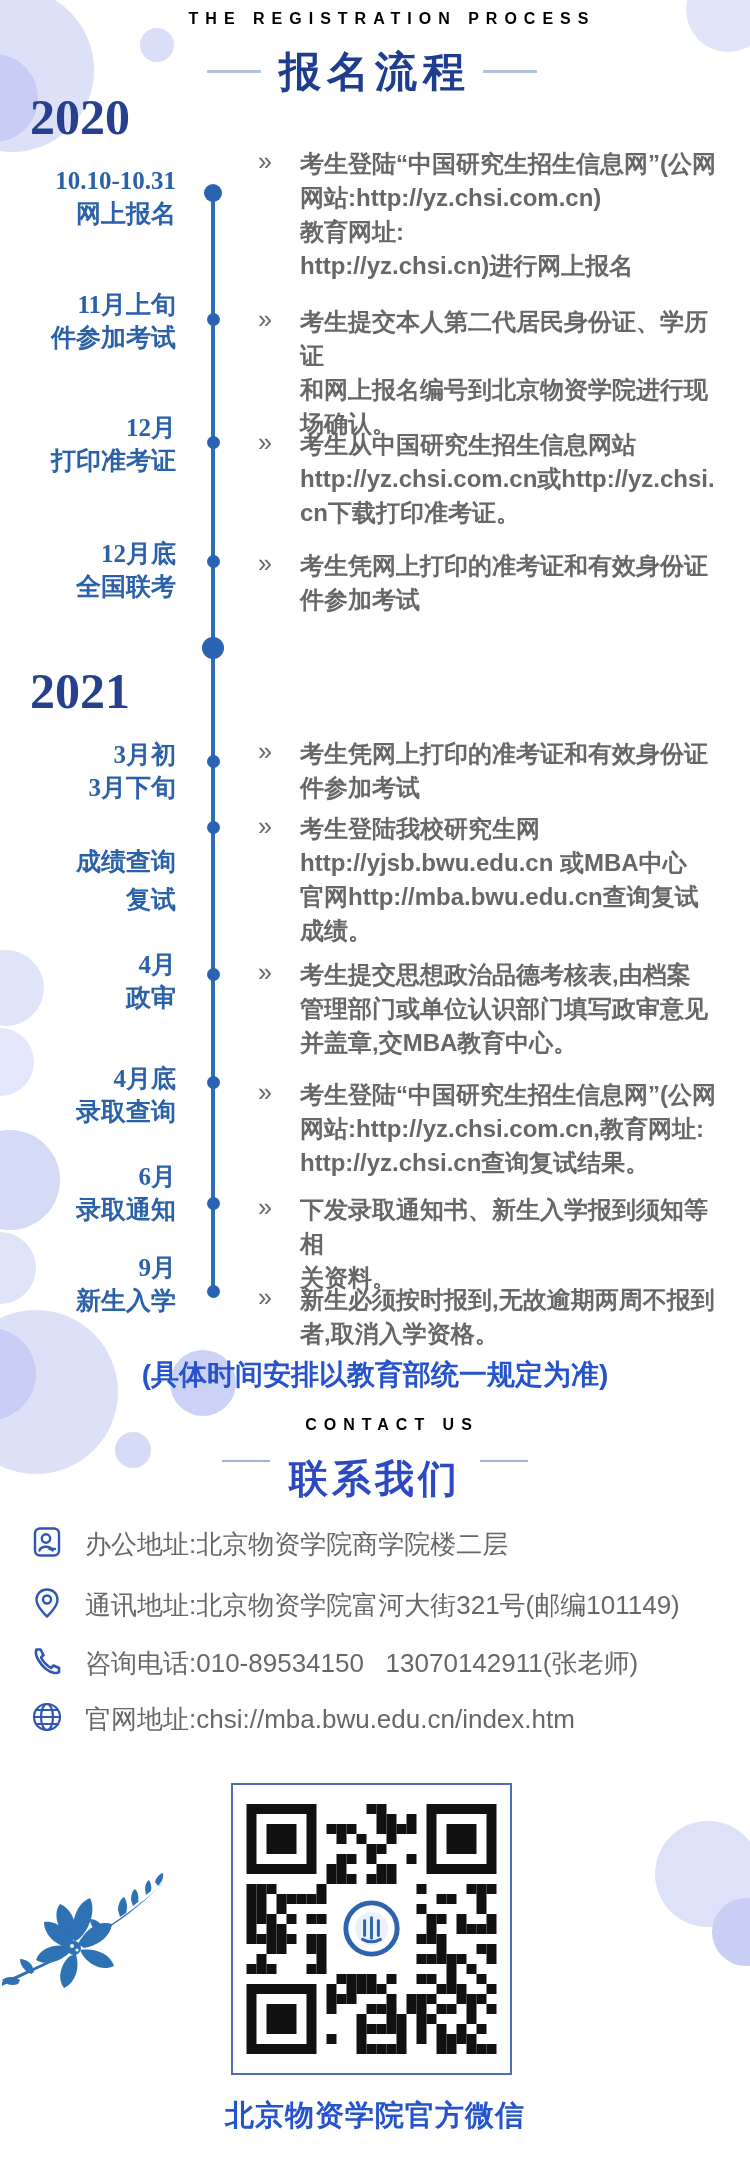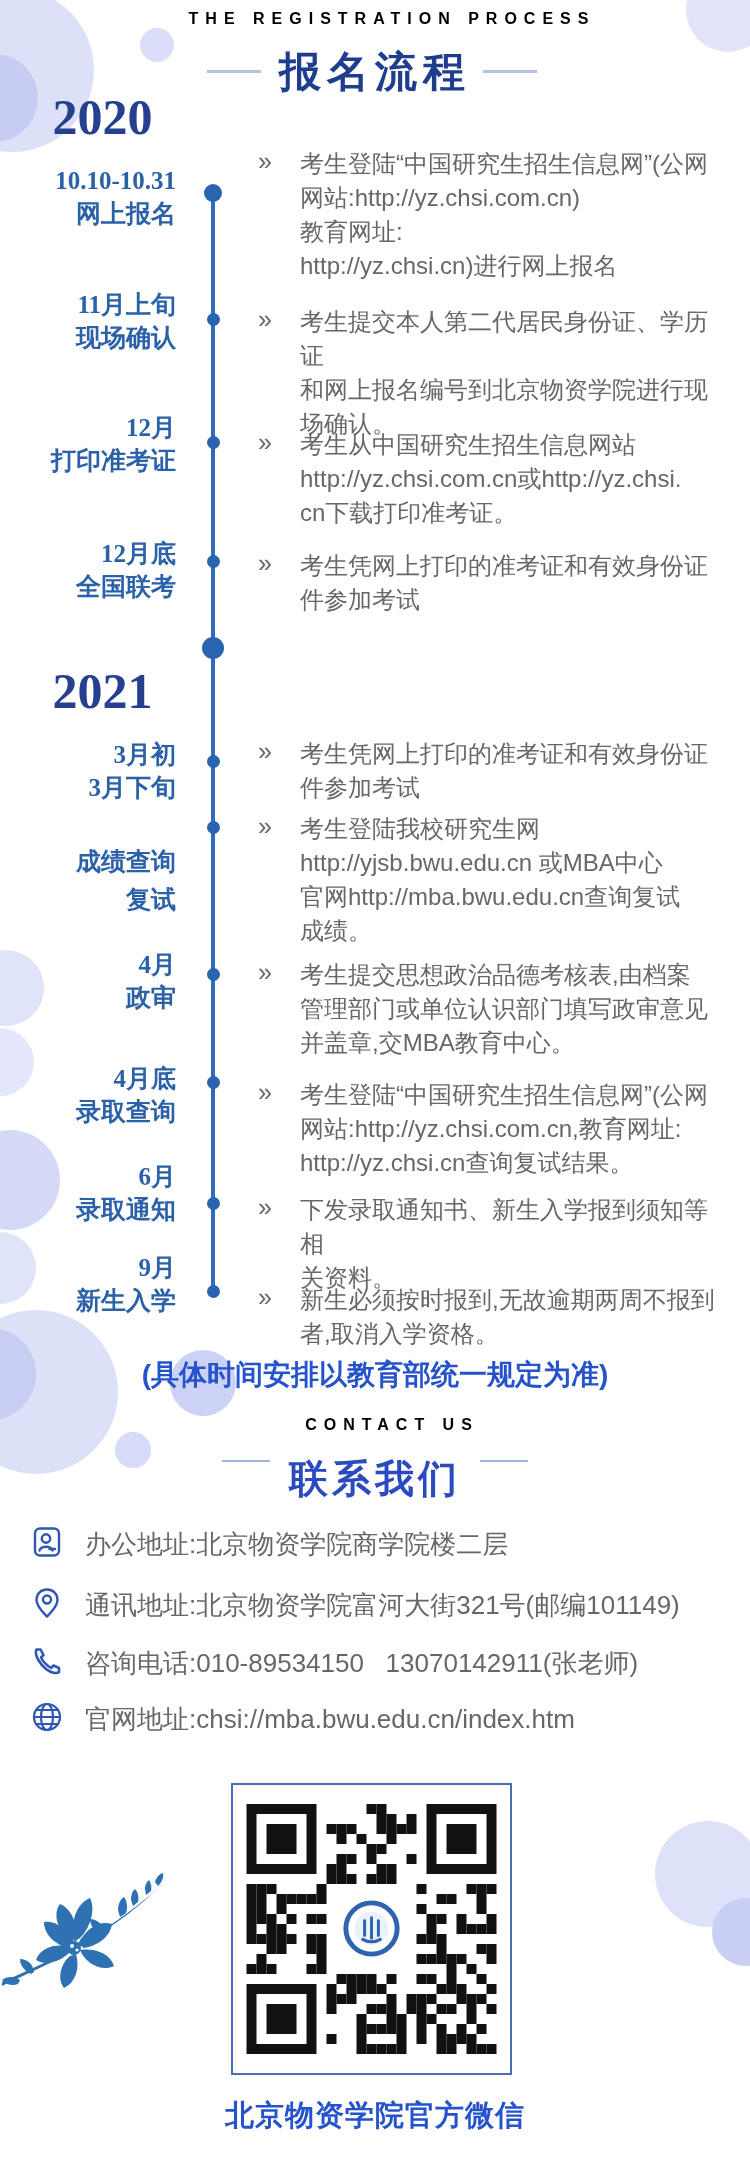--- a/index.html
+++ b/index.html
@@ -19,34 +19,34 @@
     font-family:"Liberation Serif","DejaVu Serif",serif;
     font-weight:bold;color:#1e3d8f;
   }
   .title-dash{position:absolute;height:3px;background:#b3c2de;}
   
   .tl-line{position:absolute;left:211px;top:193px;width:4px;height:1099px;background:#2f6db8;}
   .sdot{position:absolute;left:206.5px;width:13px;height:13px;border-radius:50%;background:#2a63b0;}
   .sdot-first{left:204px;width:18px;height:18px;}
   .sdot-big{left:202px;width:22px;height:22px;}
   .year{
-    position:absolute;left:30px;width:145px;text-align:center;
+    position:absolute;left:30px;width:145px;text-align:left;
     font-family:"Liberation Serif","DejaVu Serif",serif;
     font-size:50px;font-weight:bold;color:#263f8f;line-height:1;
   }
   .slabel{
     position:absolute;left:0;width:176px;text-align:right;
     font-family:"Liberation Serif","DejaVu Serif",serif;
     font-size:25px;font-weight:bold;color:#2a61a8;
     line-height:33px;white-space:pre-line;
   }
   .sarrow{position:absolute;left:258px;width:26px;font-size:25px;color:#6a6a6a;line-height:34px;}
   .sdesc{
     position:absolute;left:300px;width:424px;
-    font-size:24px;color:#676767;line-height:34px;white-space:pre-line;
+    font-size:24px;color:#676767;line-height:34px;white-space:pre-line;font-weight:bold;
   }
   .note-line{
     position:absolute;left:0;width:100%;text-align:center;
     font-size:28px;font-weight:bold;color:#2553cb;
   }
   
   .contact-cn{color:#2b49c0;letter-spacing:4px;}
   .contact-row-text{
     position:absolute;left:85px;font-size:26px;color:#676767;white-space:pre;
   }
@@ -99,21 +99,21 @@
   <div class="slabel" style="top:164px;">10.10-10.31
 网上报名</div>
   <div class="sdot sdot-first" style="top:184px;"></div>
   <div class="sarrow" style="top:144px;">»</div>
   <div class="sdesc" style="top:147px;">考生登陆“中国研究生招生信息网”(公网
 网站:http://yz.chsi.com.cn)
 教育网址:
 http://yz.chsi.cn)进行网上报名</div>
 
   <div class="slabel" style="top:288px;">11月上旬
-现场确认</div>
+件参加考试</div>
   <div class="sdot" style="top:313px;"></div>
   <div class="sarrow" style="top:302px;">»</div>
   <div class="sdesc" style="top:305px;">考生提交本人第二代居民身份证、学历证
 和网上报名编号到北京物资学院进行现
 场确认。</div>
 
   <div class="slabel" style="top:411px;">12月
 打印准考证</div>
   <div class="sdot" style="top:436px;"></div>
   <div class="sarrow" style="top:425px;">»</div>

